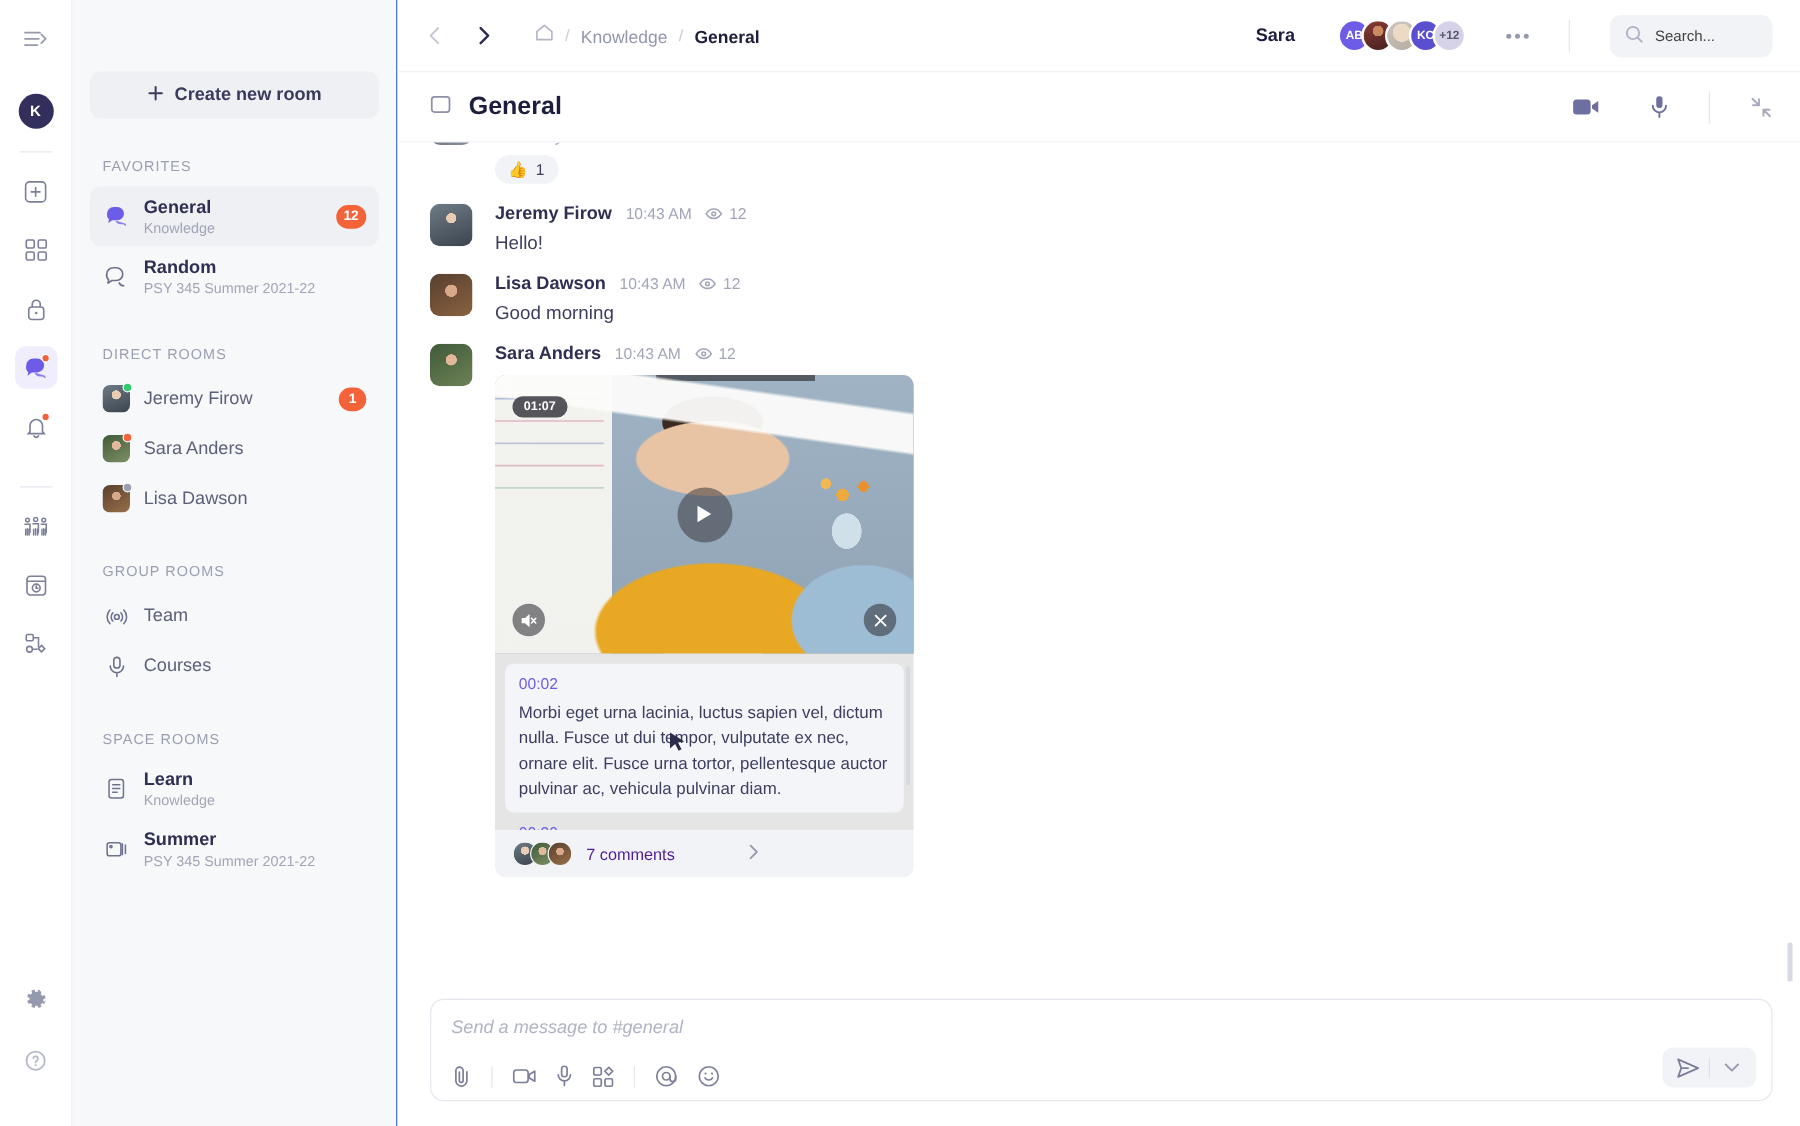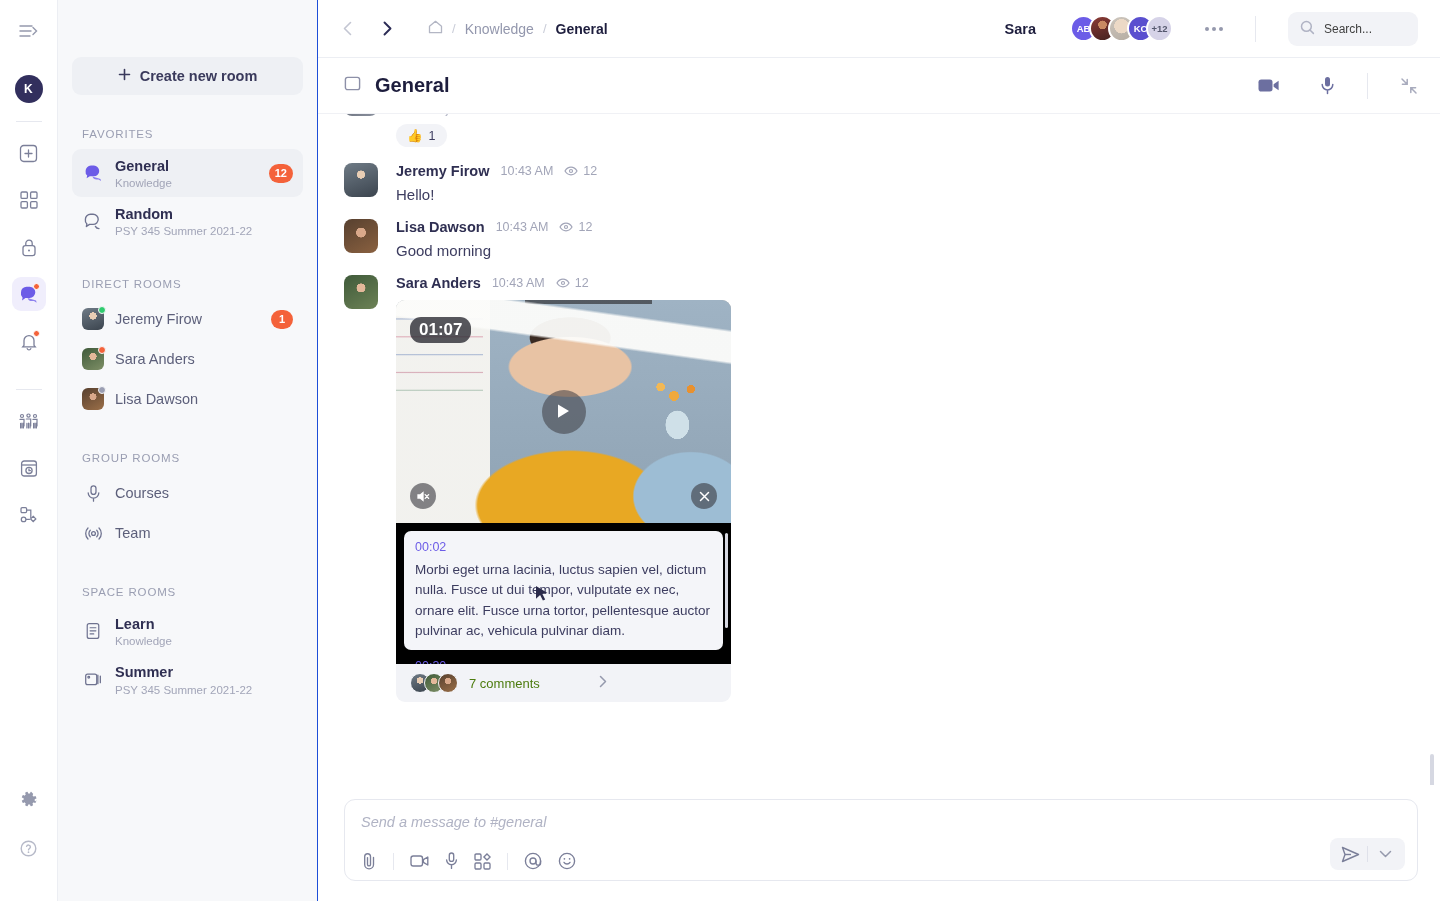--- a/index.html
+++ b/index.html
@@ -132,46 +132,46 @@
     border-radius: 13px; padding: 4px 11px; font-size: 12.5px; color: #3d3d60;
     margin-top: 8px; cursor: pointer;
   }
 
   
   .vcard { width: 335px; margin-top: 9px; border-radius: 9px; overflow: hidden; background:#fff; }
   .vthumb { height: 223px; position: relative; overflow: hidden; background: #b9b2ab; }
   .vthumb .ov { position: absolute; inset: 0; }
   .dur {
     position: absolute; left: 14px; top: 17px; background: rgba(40,40,48,.78);
-    color: #fff; font-size: 17px; font-weight: 600; border-radius: 11px; padding: 3px 9px;
+    color: #fff; font-size: 10px; font-weight: 600; border-radius: 11px; padding: 3px 9px;
   }
   .playbtn {
     position: absolute; left: 50%; top: 50%; transform: translate(-50%,-50%);
     width: 44px; height: 44px; border-radius: 50%; background: rgba(60,58,64,.55);
     display: flex; align-items: center; justify-content: center; cursor: pointer;
   }
   .vbtn {
     position: absolute; bottom: 14px; width: 26px; height: 26px; border-radius: 50%;
     background: rgba(55,55,62,.6); display: flex; align-items: center; justify-content: center; cursor: pointer;
   }
   .vbtn.mute { left: 14px; } .vbtn.close { right: 14px; }
-  .transcript { background: #000000; max-height: 141px; overflow: hidden; position: relative; padding: 8px 0 0; }
+  .transcript { background: #e5e5e5; max-height: 141px; overflow: hidden; position: relative; padding: 8px 0 0; }
   .tr-item { padding: 9px 11px; border-radius: 7px; margin: 0 8px; }
   .tr-item.hl { background: #f4f5f9; }
   .tr-time { font-size: 12.5px; color: #6c5ce7; font-weight: 500; }
   .tr-text { font-size: 13.5px; line-height: 1.5; color: #3d3d60; margin-top: 6px; }
   .tr-scroll { position: absolute; right: 3px; top: 10px; width: 3px; height: 95px; background: #d6d8e2; border-radius: 2px; }
   .vfoot {
     height: 38px; background: #f2f3f7; display: flex; align-items: center;
     padding: 0 14px; gap: 11px; cursor: pointer;
   }
   .vfoot-avs { display: flex; }
   .vfoot-avs > div { width: 20px; height: 20px; border-radius: 50%; margin-left: -6px; border: 1.5px solid #f2f3f7; background-size: cover; }
   .vfoot-avs > div:first-child { margin-left: 0; }
-  .vfoot span { flex: 1; font-size: 13px; color: #4d7c0f; }
+  .vfoot span { flex: 1; font-size: 13px; color: #4c1d95; }
 
   
   .composer-wrap { padding: 14px 22px 20px 26px; background:#fff; }
   .composer { border: 1px solid #e6e8ef; border-radius: 11px; padding: 14px 16px 10px; position: relative; }
   .composer .ph { font-size: 14.5px; color: #b0b3c4; font-style: italic; }
   .ctools { display: flex; align-items: center; gap: 16px; margin-top: 22px; color: #7b7f99; }
   .ctools .cdiv { width: 1px; height: 17px; background: #e6e8ef; }
   .ctool { cursor: pointer; display: flex; }
   .sendwrap {
     position: absolute; right: 12px; bottom: 10px; height: 32px;
@@ -339,37 +339,37 @@
             <span class="st" style="background: rgb(154, 158, 178);"></span>
           </div>
           <div class="room-txt">
             <div class="room-name">Lisa Dawson</div>
           </div>
         </div>
         <div class="sec-title">GROUP ROOMS</div>
         <div class="room dim">
           <div class="room-ico">
             <svg width="19" height="19" viewBox="0 0 20 20" fill="none" stroke="#6f7390" stroke-width="1.35" stroke-linecap="round" stroke-linejoin="round">
-              <rect x="7.4" y="2" width="5.2" height="9" rx="2.6"></rect>
-              <path d="M4.4 9.3a5.6 5.6 0 0011.2 0M10 14.9v3.2"></path>
-            </svg>
-          </div>
-          <div class="room-txt">
-            <div class="room-name">Courses</div>
+              <circle cx="10" cy="10" r="2"></circle>
+              <path d="M6.6 6.6a4.8 4.8 0 000 6.8M13.4 6.6a4.8 4.8 0 010 6.8M4.2 4.2a8.2 8.2 0 000 11.6M15.8 4.2a8.2 8.2 0 010 11.6"></path>
+            </svg>
+          </div>
+          <div class="room-txt">
+            <div class="room-name">Team</div>
           </div>
         </div>
         <div class="room dim">
           <div class="room-ico">
             <svg width="19" height="19" viewBox="0 0 20 20" fill="none" stroke="#6f7390" stroke-width="1.35" stroke-linecap="round" stroke-linejoin="round">
-              <circle cx="10" cy="10" r="2"></circle>
-              <path d="M6.6 6.6a4.8 4.8 0 000 6.8M13.4 6.6a4.8 4.8 0 010 6.8M4.2 4.2a8.2 8.2 0 000 11.6M15.8 4.2a8.2 8.2 0 010 11.6"></path>
-            </svg>
-          </div>
-          <div class="room-txt">
-            <div class="room-name">Team</div>
+              <rect x="7.4" y="2" width="5.2" height="9" rx="2.6"></rect>
+              <path d="M4.4 9.3a5.6 5.6 0 0011.2 0M10 14.9v3.2"></path>
+            </svg>
+          </div>
+          <div class="room-txt">
+            <div class="room-name">Courses</div>
           </div>
         </div>
         <div class="sec-title">SPACE ROOMS</div>
         <div class="room">
           <div class="room-ico">
             <svg width="18" height="18" viewBox="0 0 20 20" fill="none" stroke="#6f7390" stroke-width="1.35" stroke-linecap="round" stroke-linejoin="round">
               <rect x="3.6" y="1.8" width="12.8" height="16.4" rx="2.2"></rect>
               <path d="M6.8 6.4h6.4M6.8 9.8h6.4M6.8 13.2h4"></path>
             </svg>
           </div>

